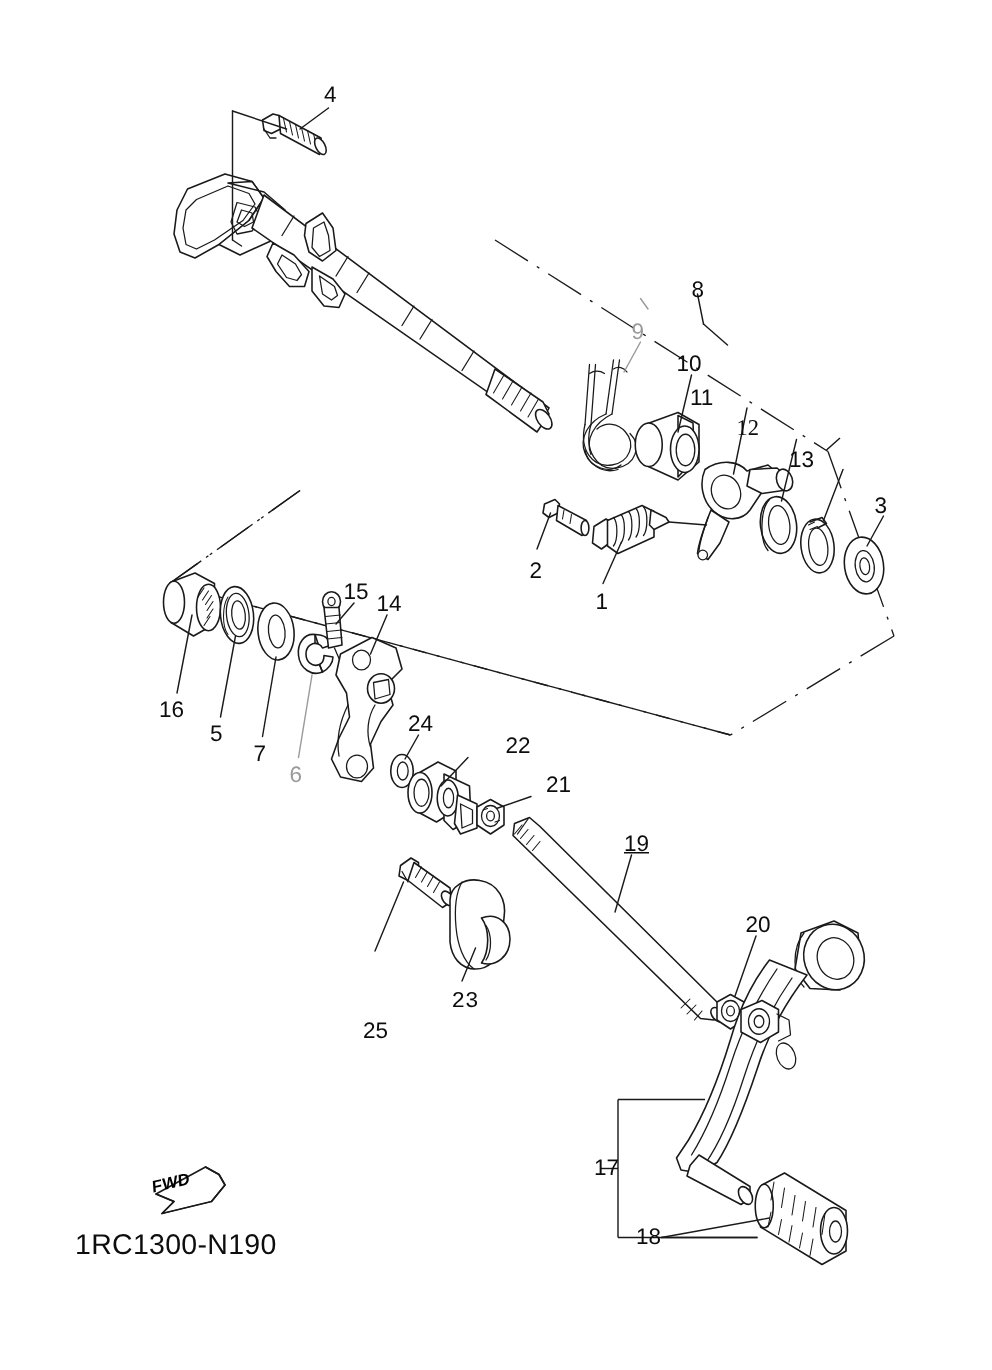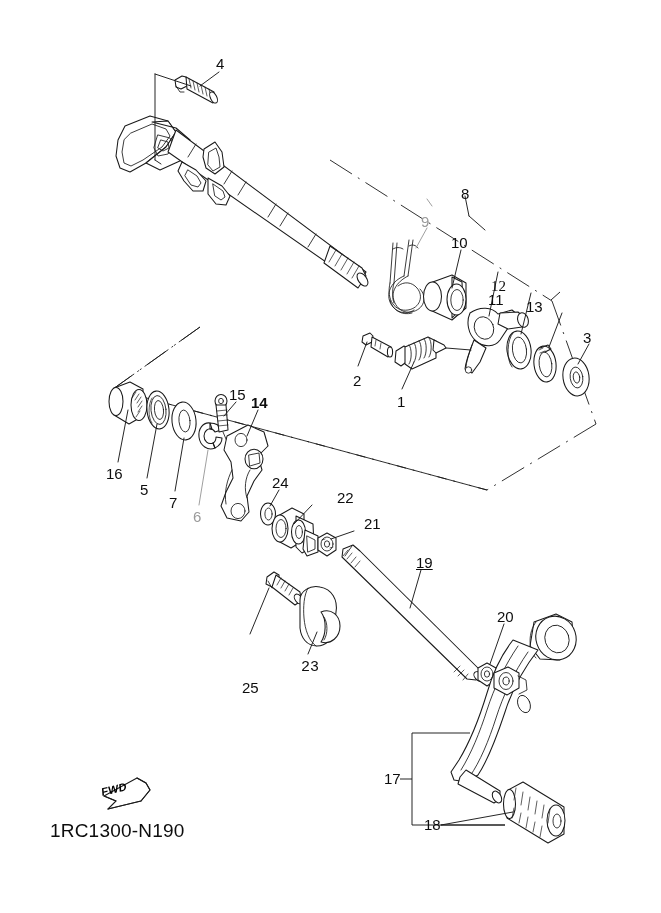--- a/index.html
+++ b/index.html
@@ -444,38 +444,38 @@
       <path class="ln" d="M104,796 L116,801 L108,809"></path>
       <path class="lnT" d="M108,809 L141,801"></path>
     </g>
 
   </svg>
 
   <div class="cal" style="left:216px;top:56px;">4</div>
   <div class="cal" style="left:461px;top:186px;">8</div>
   <div class="cal dim" style="left:421px;top:214px;">9</div>
   <div class="cal" style="left:451px;top:235px;">10</div>
-  <div class="cal" style="left:488px;top:258px;margin-top:34px;">11</div>
+  <div class="cal" style="left:460px;top:258px;">11</div>
   <div class="cal" style="left:491px;top:279px;font-family:Liberation Serif, serif;">12</div>
   <div class="cal" style="left:526px;top:299px;">13</div>
   <div class="cal" style="left:583px;top:330px;">3</div>
   <div class="cal" style="left:353px;top:373px;">2</div>
   <div class="cal" style="left:397px;top:394px;">1</div>
   <div class="cal" style="left:229px;top:387px;">15</div>
-  <div class="cal" style="left:251px;top:395px;font-weight:bold;">14</div>
+  <div class="cal" style="left:251px;top:395px;">14</div>
   <div class="cal" style="left:106px;top:466px;">16</div>
   <div class="cal" style="left:140px;top:482px;">5</div>
   <div class="cal" style="left:169px;top:495px;">7</div>
   <div class="cal dim" style="left:193px;top:509px;">6</div>
   <div class="cal" style="left:272px;top:475px;">24</div>
   <div class="cal" style="left:305px;top:490px;margin-left:32px;">22</div>
   <div class="cal" style="left:364px;top:516px;">21</div>
   <div class="cal" style="left:416px;top:555px;text-decoration:underline;">19</div>
   <div class="cal" style="left:242px;top:640px;margin-top:40px;">25</div>
   <div class="cal" style="left:301px;top:660px;font-family:Liberation Mono, monospace;">23</div>
   <div class="cal" style="left:497px;top:609px;">20</div>
-  <div class="cal" style="left:384px;top:771px;">17</div>
+  <div class="cal" style="left:396px;top:771px;">17</div>
   <div class="cal" style="left:424px;top:817px;">18</div>
 
   <div id="fwdtxt">FWD</div>
   <div id="partno">1RC1300-N190</div>
 
 </div>
 
 </body></html>

